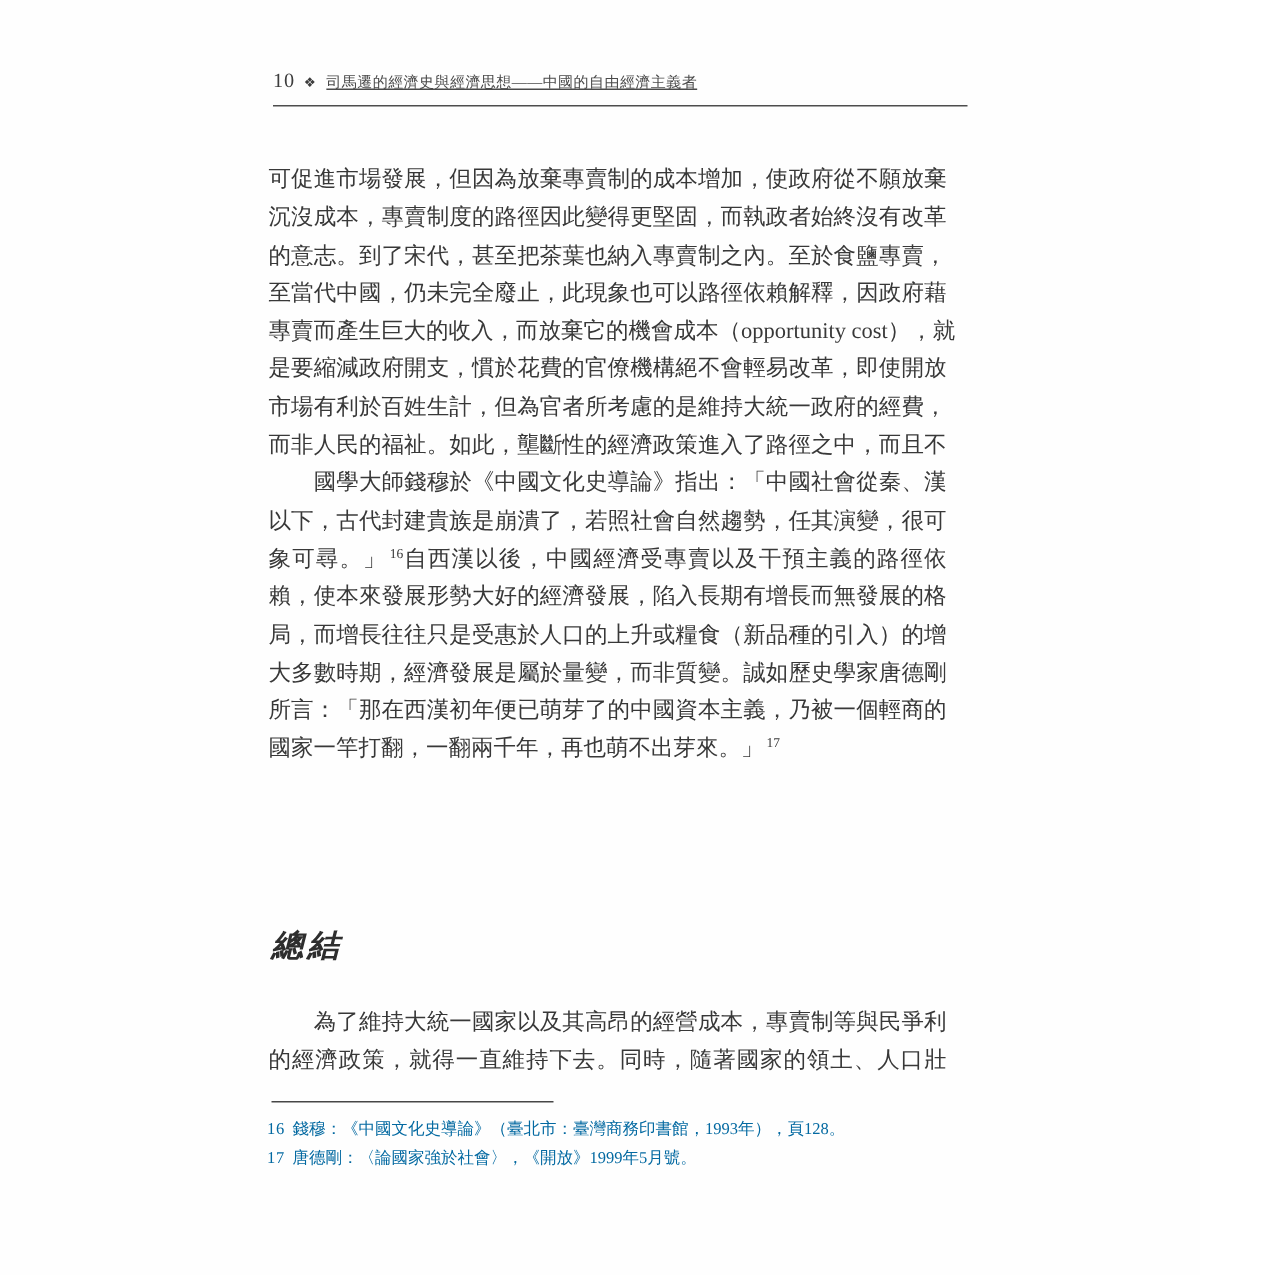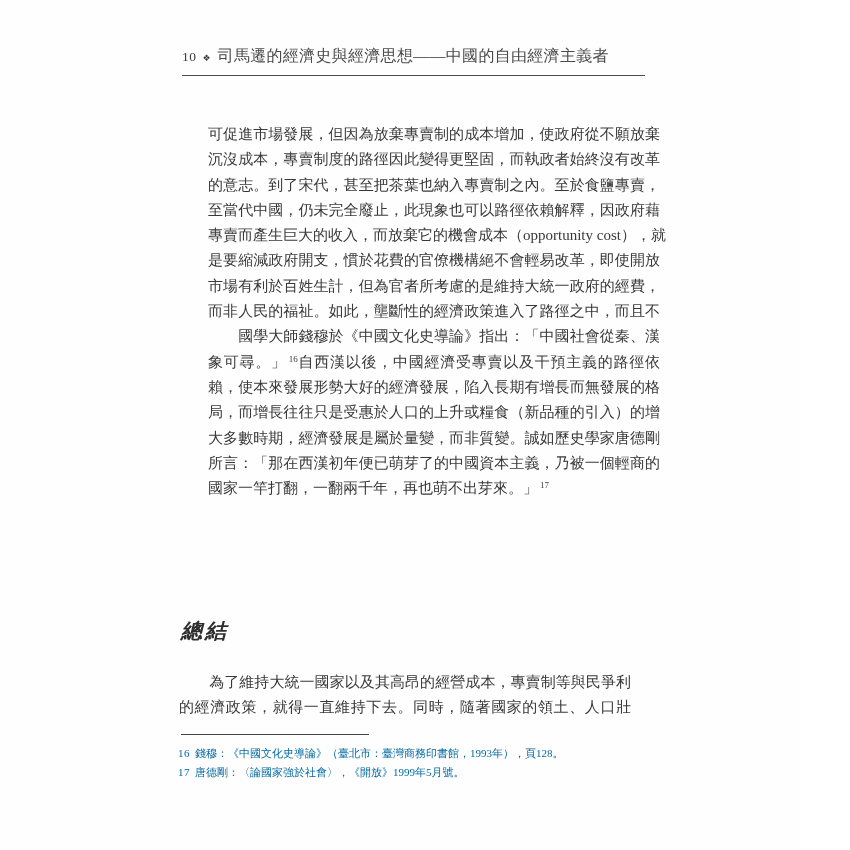--- a/index.html
+++ b/index.html
@@ -37,32 +37,32 @@
     font-size: 13.5px;
     letter-spacing: 0.5px;
     color: #3d3d3d;
   }
   .running-header .ornament {
     font-size: 9px;
     margin: 0 7px 0 6px;
     color: #3d3d3d;
   }
   .running-header .running-title {
-    font-size: 16px;
+    font-size: 10px;
     letter-spacing: 0.3px;
     color: #4a4a4a;
+    text-decoration: underline;
   }
 
   
   .body-text {
     position: absolute;
     left: 179px;
-    top: 122px;
+    top: 108px;
     width: 452px;
-    margin-left: 29px;
   }
   .line {
     height: 25.3px;
     line-height: 25.3px;
     font-size: 15px;
     text-align: justify;
     text-align-last: justify;
     white-space: nowrap;
     color: #383838;
   }
@@ -142,20 +142,21 @@
         <div class="line">沉沒成本，專賣制度的路徑因此變得更堅固，而執政者始終沒有改革</div>
         <div class="line">的意志。到了宋代，甚至把茶葉也納入專賣制之內。至於食鹽專賣，</div>
         <div class="line">至當代中國，仍未完全廢止，此現象也可以路徑依賴解釋，因政府藉</div>
         <div class="line">專賣而產生巨大的收入，而放棄它的機會成本（opportunity cost），就</div>
         <div class="line">是要縮減政府開支，慣於花費的官僚機構絕不會輕易改革，即使開放</div>
         <div class="line">市場有利於百姓生計，但為官者所考慮的是維持大統一政府的經費，</div>
         <div class="line">而非人民的福祉。如此，壟斷性的經濟政策進入了路徑之中，而且不</div>
       </div>
       <div class="paragraph">
         <div class="line">　　國學大師錢穆於《中國文化史導論》指出：「中國社會從秦、漢</div>
+        <div class="line">以下，古代封建貴族是崩潰了，若照社會自然趨勢，任其演變，很可</div>
         <div class="line">象可尋。」<sup>16</sup>自西漢以後，中國經濟受專賣以及干預主義的路徑依</div>
         <div class="line">賴，使本來發展形勢大好的經濟發展，陷入長期有增長而無發展的格</div>
         <div class="line">局，而增長往往只是受惠於人口的上升或糧食（新品種的引入）的增</div>
         <div class="line">大多數時期，經濟發展是屬於量變，而非質變。誠如歷史學家唐德剛</div>
         <div class="line">所言：「那在西漢初年便已萌芽了的中國資本主義，乃被一個輕商的</div>
         <div class="line last">國家一竿打翻，一翻兩千年，再也萌不出芽來。」<sup>17</sup></div>
       </div>
     </div>
 
   <div class="section-heading">總結</div>

